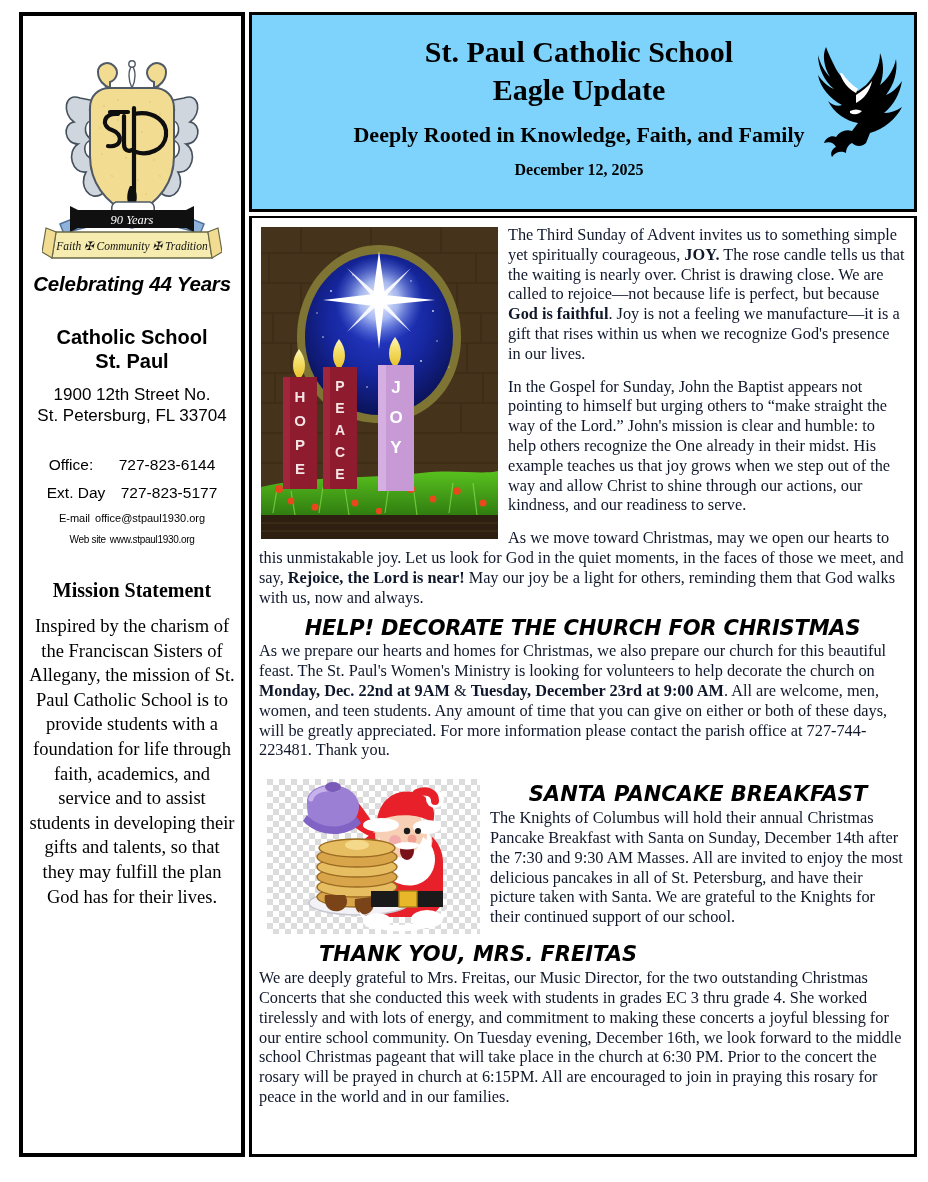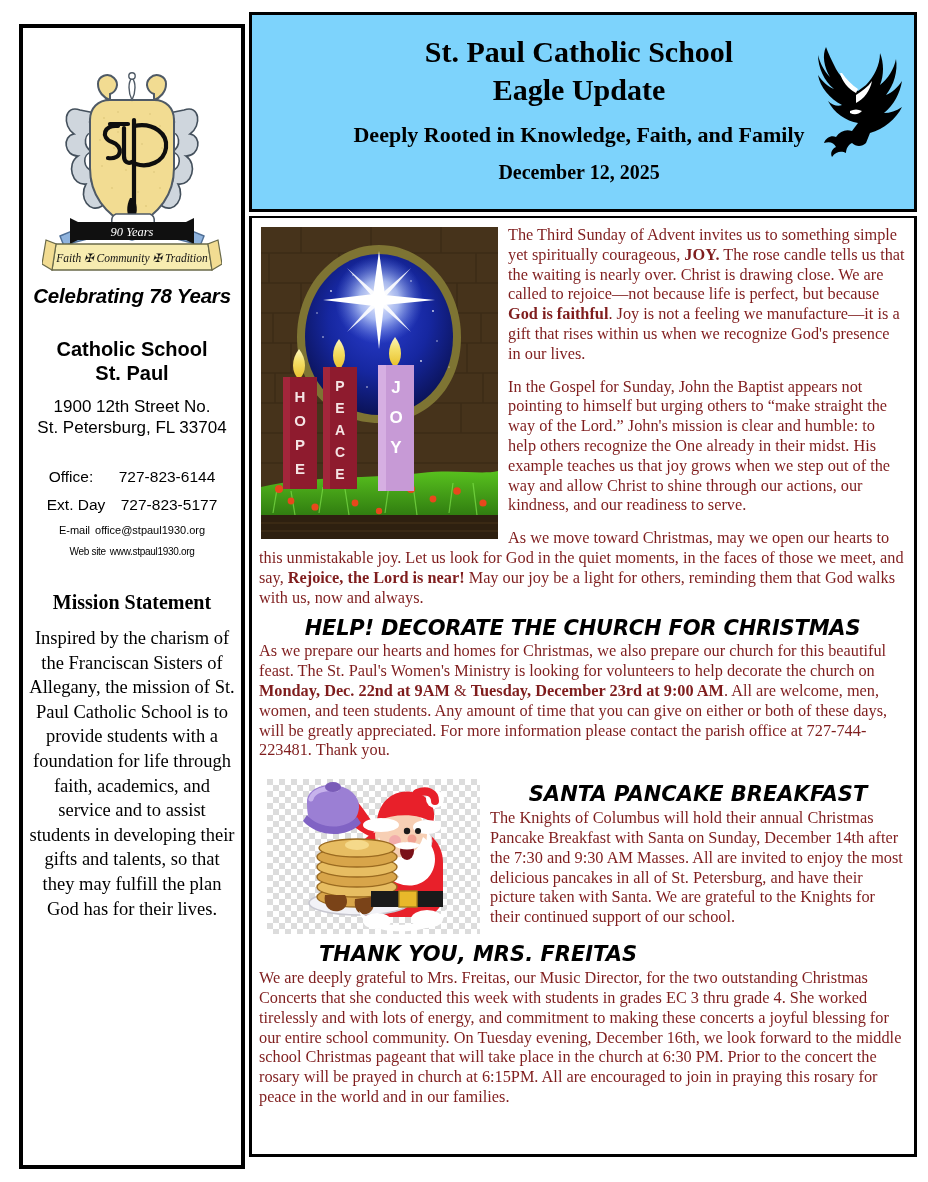--- a/index.html
+++ b/index.html
@@ -18,21 +18,21 @@
     position: absolute;
     left: 0; top: 0;
     width: 928px;
     height: 1182px;
   }
 
   
   .sidebar {
     position: absolute;
     left: 19px;
-    top: 24px;
+    top: 12px;
     width: 226px;
     height: 1145px;
     border: 4px solid #000;
     box-sizing: border-box;
     background: #fff;
   }
   .crest-wrap {
     width: 100%;
     height: 250px;
     display: flex;
@@ -143,21 +143,21 @@
     font-weight: bold;
     font-size: 22px;
     margin-top: 12px;
     color: #000;
     padding-right: 8px;
   }
   .hdr-date {
     text-align: center;
     font-family: "Liberation Serif", serif;
     font-weight: bold;
-    font-size: 20px;
+    font-size: 16px;
     margin-top: 13px;
     color: #000;
     padding-right: 8px;
   }
   .eagle {
     position: absolute;
     right: 6px;
     top: 22px;
   }
 
@@ -173,21 +173,21 @@
     box-sizing: border-box;
     background: #fff;
     padding: 7px 8px 0 7px;
     overflow: hidden;
   }
 
   .body-text {
     font-family: "Liberation Serif", serif;
     font-size: 16.3px;
     line-height: 1.215;
-    color: #7f1d1d;
+    color: #0f172a;
     text-align: left;
   }
   .body-text p { margin: 0 0 13px 0; }
   .body-text p.tight { margin-bottom: 0; }
 
   .advent-img {
     float: left;
     margin: 2px 10px 3px 2px;
     width: 237px;
     height: 312px;
@@ -295,21 +295,21 @@
         <path d="M152 170 L144 174 L144 192 L152 196 Z" fill="#101010"></path>
         <text x="90" y="188" font-family="Liberation Serif, serif" font-size="12.5" font-style="italic" fill="#ffffff" text-anchor="middle">90 Years</text>
 
         <path d="M14 196 L166 196 L170 222 L10 222 Z" fill="#f7ecb0" stroke="#6a6a4a" stroke-width="1.3"></path>
         <path d="M4 192 L14 196 L10 222 L0 216 Z" fill="#f2dc92" stroke="#6a6a4a" stroke-width="1.2"></path>
         <path d="M176 192 L166 196 L170 222 L180 216 Z" fill="#f2dc92" stroke="#6a6a4a" stroke-width="1.2"></path>
         <text x="90" y="214" font-family="Liberation Serif, serif" font-size="11.5" font-style="italic" fill="#111" text-anchor="middle">Faith ✠ Community ✠ Tradition</text>
       </svg>
     </div>
 
-    <div class="celebrating">Celebrating 78 Years</div>
+    <div class="celebrating">Celebrating 44 Years</div>
 
     <div class="school-name">
       <div>Catholic School</div>
       <div>St. Paul</div>
     </div>
 
     <div class="address">
       <div>1900 12th Street No.</div>
       <div>St. Petersburg, FL 33704</div>
     </div>

